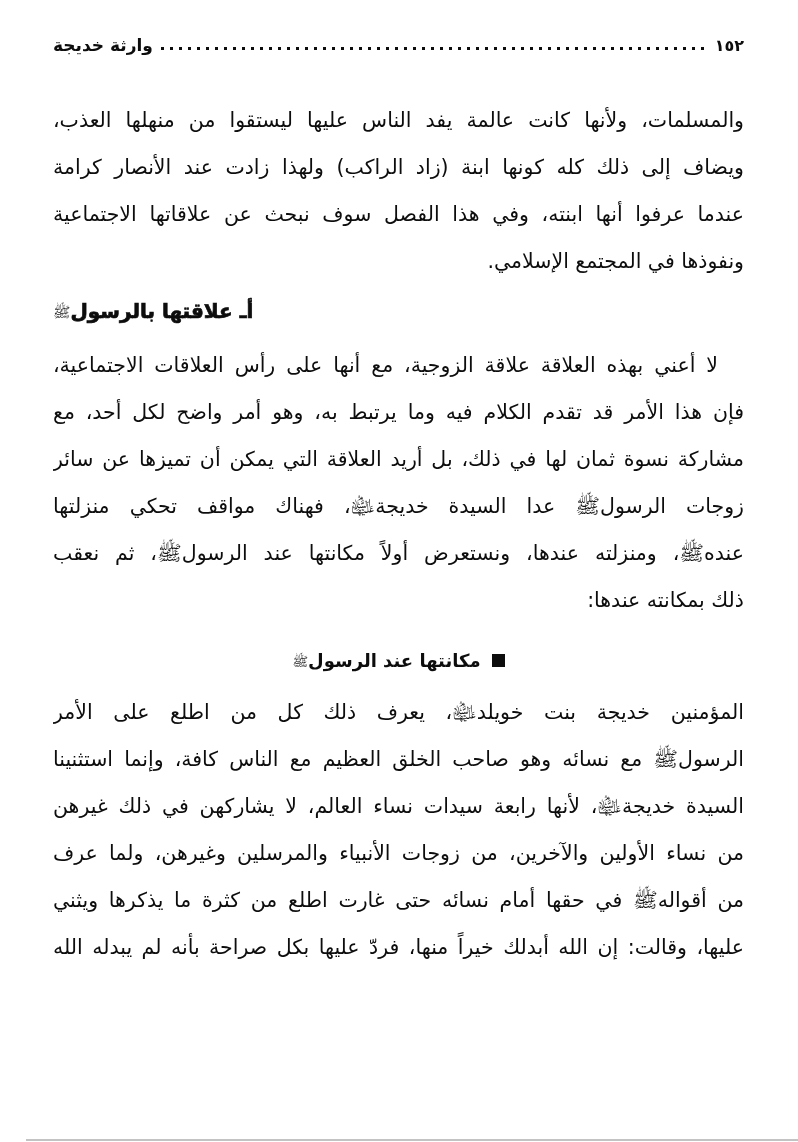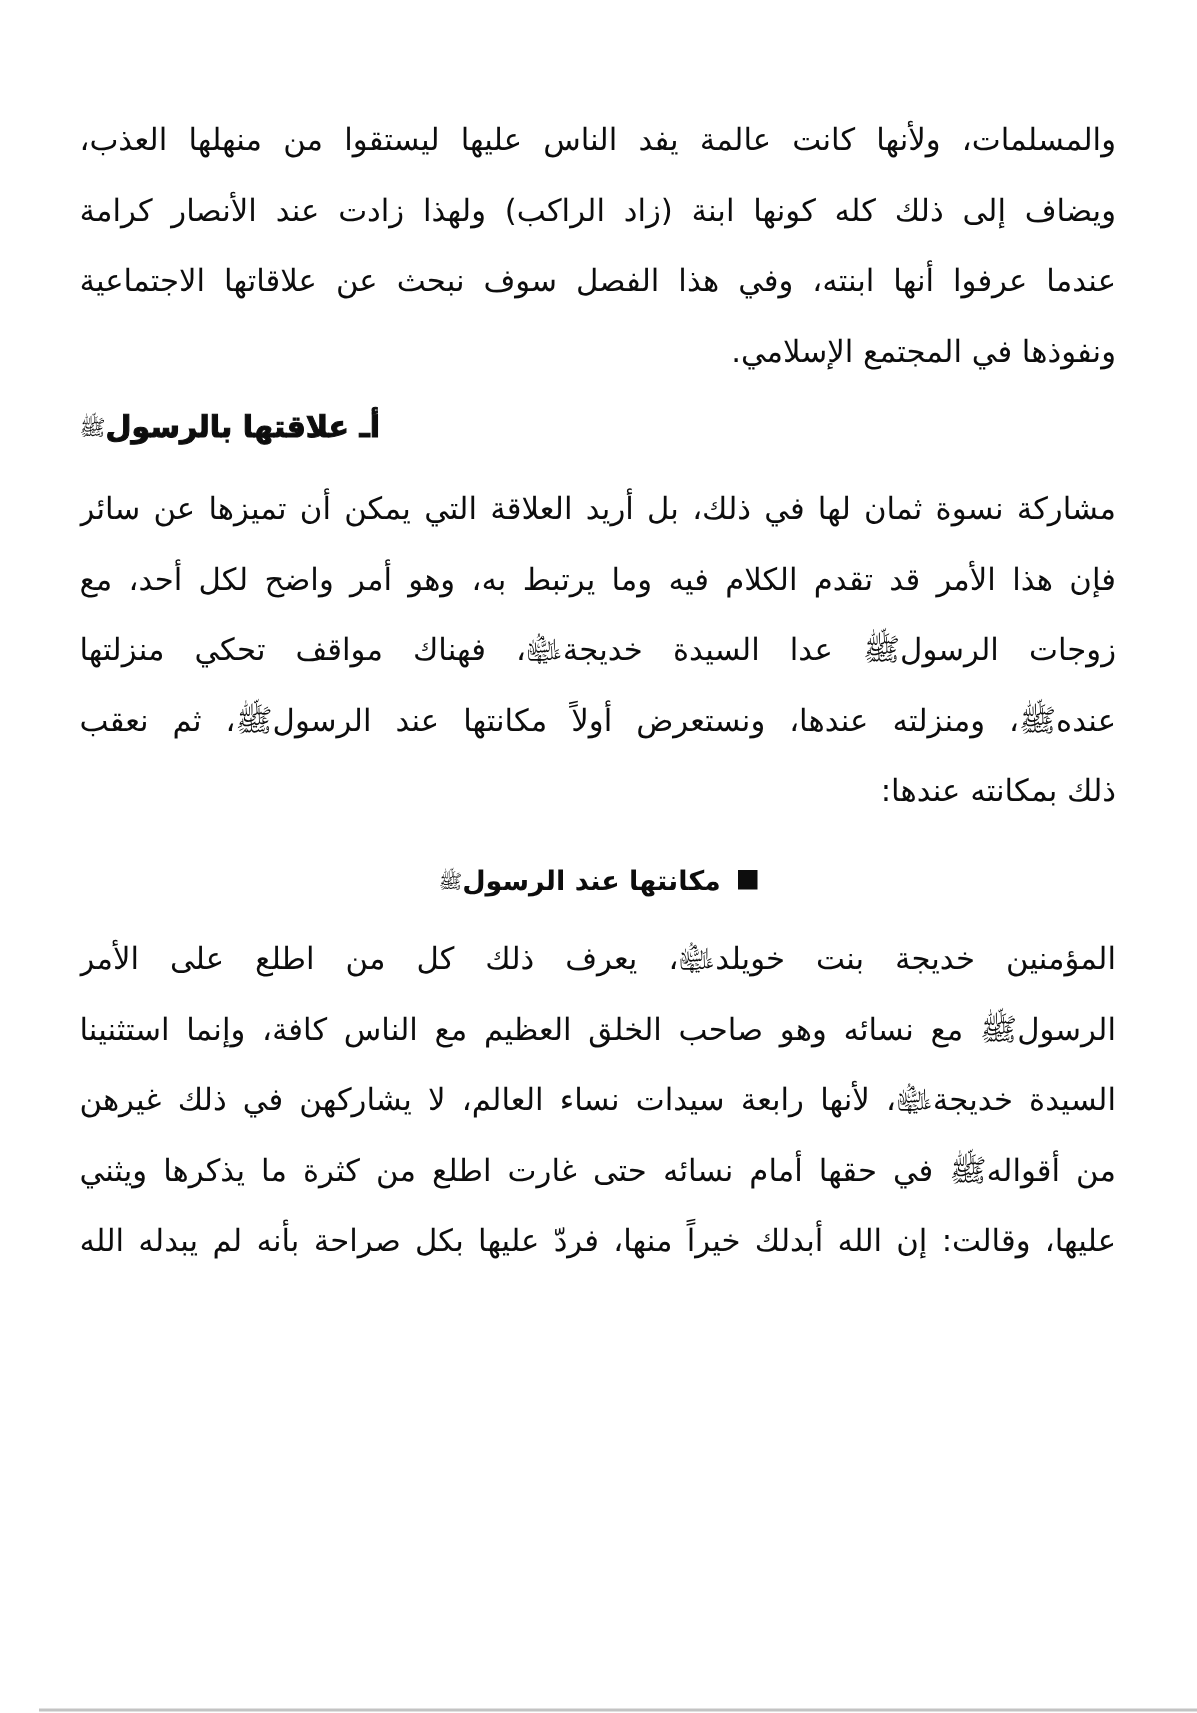--- a/index.html
+++ b/index.html
@@ -97,50 +97,57 @@
     left: 26px; right: 0; bottom: 1px;
     height: 2px;
     background: #c3c3c3;
   }
 </style>
 </head>
 <body>
 
 <div class="page">
 
+  <div class="running-header">
+    <span class="book-title">وارثة خديجة</span>
+    <span class="dot-leader"></span>
+    <span class="folio">١٥٢</span>
+  </div>
 
   <div class="body-text">
 
     <div class="para">
       <div class="line">والمسلمات، ولأنها كانت عالمة يفد الناس عليها ليستقوا من منهلها العذب،</div>
       <div class="line">ويضاف إلى ذلك كله كونها ابنة (زاد الراكب) ولهذا زادت عند الأنصار كرامة</div>
       <div class="line">عندما عرفوا أنها ابنته، وفي هذا الفصل سوف نبحث عن علاقاتها الاجتماعية</div>
       <div class="line end">ونفوذها في المجتمع الإسلامي.</div>
     </div>
 
     <div class="section-heading">
       <span>أـ علاقتها بالرسول</span><span class="honorific">ﷺ</span>
     </div>
 
     <div class="para">
+      <div class="line indent">لا أعني بهذه العلاقة علاقة الزوجية، مع أنها على رأس العلاقات الاجتماعية،</div>
+      <div class="line">فإن هذا الأمر قد تقدم الكلام فيه وما يرتبط به، وهو أمر واضح لكل أحد، مع</div>
       <div class="line">مشاركة نسوة ثمان لها في ذلك، بل أريد العلاقة التي يمكن أن تميزها عن سائر</div>
-      <div class="line">فإن هذا الأمر قد تقدم الكلام فيه وما يرتبط به، وهو أمر واضح لكل أحد، مع</div>
       <div class="line">زوجات الرسولﷺ عدا السيدة خديجة﵍، فهناك مواقف تحكي منزلتها</div>
       <div class="line">عندهﷺ، ومنزلته عندها، ونستعرض أولاً مكانتها عند الرسولﷺ، ثم نعقب</div>
       <div class="line end">ذلك بمكانته عندها:</div>
     </div>
 
     <div class="sub-heading">
       <span class="square-bullet"></span><span>مكانتها عند الرسول</span><span class="honorific">ﷺ</span>
     </div>
 
     <div class="para">
       <div class="line">المؤمنين خديجة بنت خويلد﵍، يعرف ذلك كل من اطلع على الأمر</div>
       <div class="line">الرسولﷺ مع نسائه وهو صاحب الخلق العظيم مع الناس كافة، وإنما استثنينا</div>
       <div class="line">السيدة خديجة﵍، لأنها رابعة سيدات نساء العالم، لا يشاركهن في ذلك غيرهن</div>
+      <div class="line">من نساء الأولين والآخرين، من زوجات الأنبياء والمرسلين وغيرهن، ولما عرف</div>
       <div class="line">من أقوالهﷺ في حقها أمام نسائه حتى غارت اطلع من كثرة ما يذكرها ويثني</div>
       <div class="line">عليها، وقالت: إن الله أبدلك خيراً منها، فردّ عليها بكل صراحة بأنه لم يبدله الله</div>
     </div>
 
   </div>
 
   <div class="scan-edge"></div>
 </div>
 
 </body></html>

